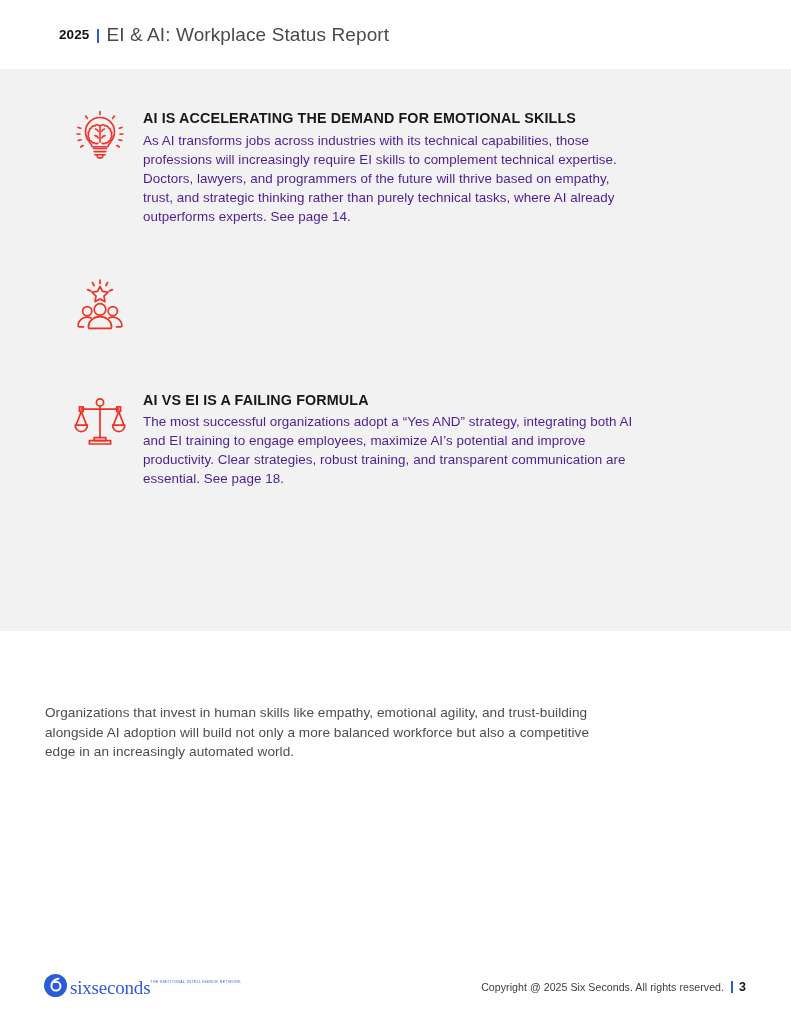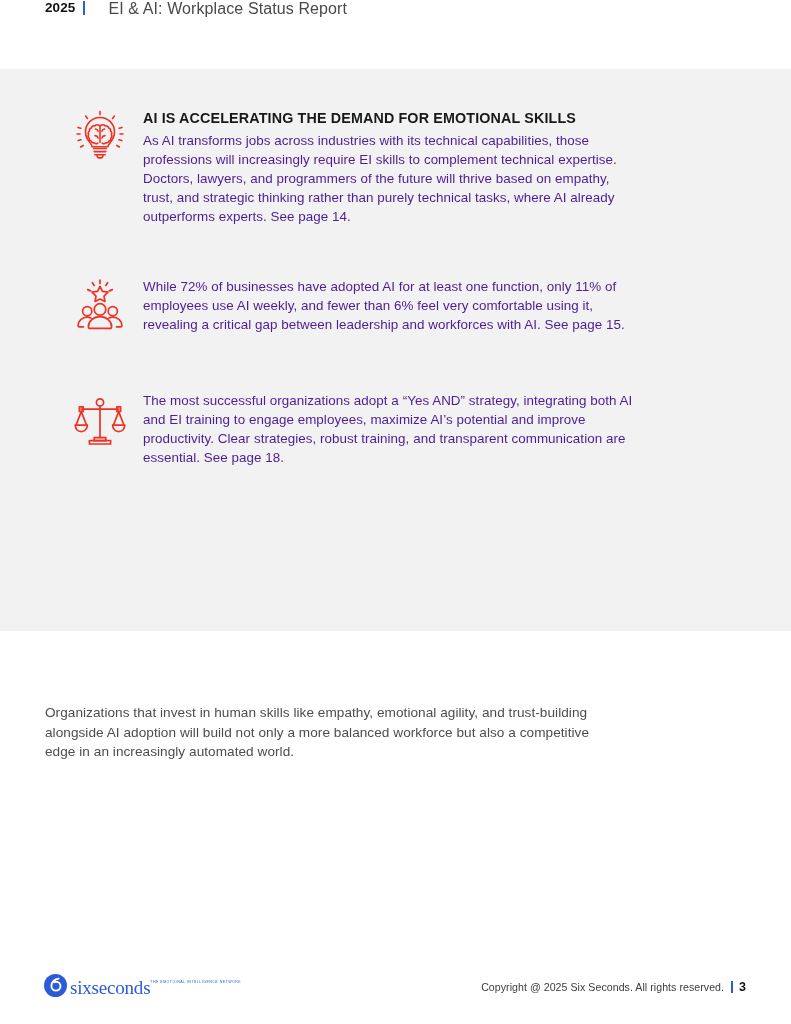--- a/index.html
+++ b/index.html
@@ -13,44 +13,44 @@
     font-family: "Liberation Sans", sans-serif;
     overflow: hidden;
     position: relative;
   }
 
   
   .page-header {
     height: 69px;
     background: #ffffff;
     display: flex;
-    padding-left: 45px;
+    align-items: center;
+    padding-left: 59px;
     box-sizing: border-box;
   }
   .header-year {
     font-size: 13.5px;
     font-weight: bold;
     color: #111111;
     letter-spacing: 0.1px;
   }
   .header-bar {
     display: inline-block;
     width: 2px;
     height: 14px;
     background: #2b5bd7;
     margin: 0 7px 0 8px;
     position: relative;
     top: 1px;
   }
   .header-title {
-    font-size: 16px;
+    font-size: 19px;
     font-weight: normal;
     color: #4a4a4a;
     letter-spacing: 0.1px;
-    margin-left: 16px;
   }
 
   
   .gray-band {
     background: #f2f2f2;
     padding: 39px 0 22px 0;
     box-sizing: border-box;
     min-height: 562px;
   }
 
@@ -216,21 +216,20 @@
         <path d="M20.0 40.0c-1.2-0.6-2.5-0.9-3.8-0.9-5.0 0-9.1 3.7-9.1 8.3 0 0.8 0.6 1.4 1.4 1.4h4.0"></path>
 
         <circle cx="41.8" cy="33.2" r="4.6"></circle>
         <path d="M38.0 40.0c1.2-0.6 2.5-0.9 3.8-0.9 5.0 0 9.1 3.7 9.1 8.3 0 0.8-0.6 1.4-1.4 1.4h-4.0"></path>
 
         <circle cx="29" cy="31.4" r="5.8"></circle>
         <path d="M29 38.6c-6.4 0-11.6 4.5-11.6 10.1 0 0.9 0.8 1.7 1.7 1.7h19.8c0.9 0 1.7-0.8 1.7-1.7 0-5.6-5.2-10.1-11.6-10.1z"></path>
       </svg>
     </div>
     <div class="insight-body">
-      <p class="insight-text">While 72% of businesses have adopted AI for at least one function, only 11% of employees use AI weekly, and fewer than 6% feel very comfortable using it, revealing a critical gap between leadership and workforces with AI. See page 15.</p>
     </div>
   </div>
 
   <div class="insight tight">
     <div class="insight-icon">
       <svg width="58" height="58" viewBox="0 0 58 58" fill="none" stroke="#ee3124" stroke-width="1.7" stroke-linecap="round" stroke-linejoin="round">
 
         <circle cx="29" cy="10.4" r="3.6"></circle>
 
         <path d="M29 14.0v31.6"></path>
@@ -245,20 +244,21 @@
 
         <path d="M47.7 19.6l-5.3 13.6M47.7 19.6L53.0 33.2"></path>
 
         <path d="M41.6 33.2h12.2c0 3.6-2.7 6.4-6.1 6.4s-6.1-2.8-6.1-6.4z"></path>
 
         <path d="M23.2 45.6h11.6v3.0H23.2z"></path>
         <path d="M18.4 48.6h21.2v3.4H18.4z"></path>
       </svg>
     </div>
     <div class="insight-body">
+      <h2 class="insight-heading">AI VS EI IS A FAILING FORMULA</h2>
       <p class="insight-text">The most successful organizations adopt a “Yes AND” strategy, integrating both AI and EI training to engage employees, maximize AI’s potential and improve productivity. Clear strategies, robust training, and transparent communication are essential. See page 18.</p>
     </div>
   </div>
 
 </div>
 
 <div class="closing">
   <p>Organizations that invest in human skills like empathy, emotional agility, and trust-building alongside AI adoption will build not only a more balanced workforce but also a competitive edge in an increasingly automated world.</p>
 </div>
 

